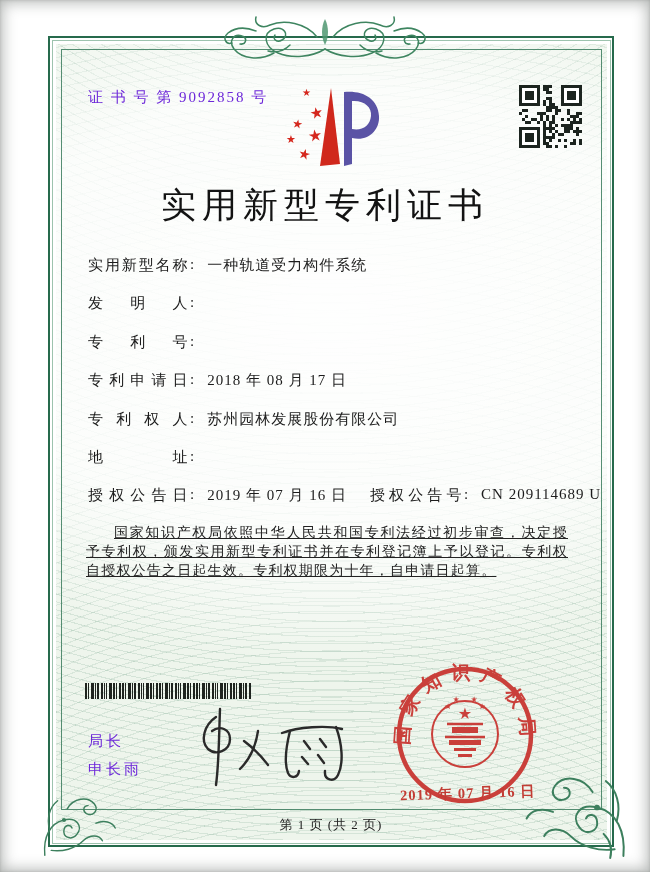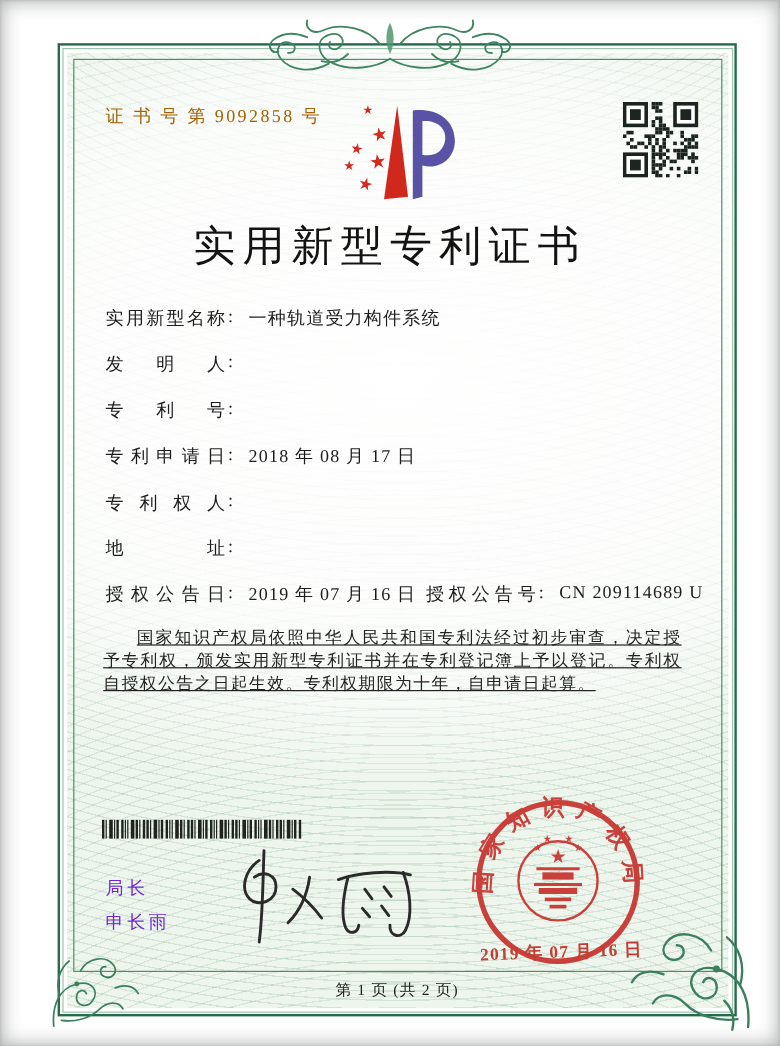--- a/index.html
+++ b/index.html
@@ -14,31 +14,31 @@
   .paper-inner{position:absolute;inset:3px;
         background-color:#eef5ec;
         background-image:
           radial-gradient(ellipse 120% 55% at 50% 34%, rgba(255,255,255,.97) 0%, rgba(255,255,255,.8) 52%, rgba(255,255,255,0) 80%),
           repeating-radial-gradient(160% 120% at 50% -60%, rgba(58,124,92,.14) 0 1px, rgba(255,255,255,0) 1px 7px),
           repeating-radial-gradient(170% 130% at 50% 175%, rgba(58,124,92,.12) 0 1px, rgba(255,255,255,0) 1px 9px);}
   .inner-line{position:absolute;left:5px;right:5px;top:5px;bottom:30px;
         border:1px solid rgba(56,122,92,.85);box-sizing:border-box;}
   
   .content{position:absolute;inset:0;z-index:4;color:#1c1c1c;}
-  .cert-no{position:absolute;left:88px;top:88px;font-size:15px;letter-spacing:2px;color:#a16207;}
+  .cert-no{position:absolute;left:88px;top:88px;font-size:15px;letter-spacing:2px;color:#6d28d9;}
   .title{position:absolute;left:0;top:182px;width:100%;text-align:center;
         font-size:35px;font-weight:400;letter-spacing:6px;color:#131313;}
   .fields{position:absolute;left:88px;top:256px;width:478px;}
   .frow{height:38.4px;display:flex;align-items:flex-start;font-size:15px;}
   .pair{display:flex;align-items:flex-start;}
   .flabel{display:inline-block;width:100px;text-align:justify;text-align-last:justify;
         text-justify:inter-character;letter-spacing:.5px;}
   .fcolon{margin-left:2px;}
   .fval{margin-left:13px;letter-spacing:1px;white-space:nowrap;}
-  .pair2{margin-left:8px;}
+  .pair2{margin-left:23px;}
   .pair2 .flabel{width:92px;}
   .body-text{position:absolute;left:86px;top:524px;width:482px;font-size:14px;
         line-height:18.9px;letter-spacing:1.2px;text-align:justify;color:#222;text-decoration:underline;}
   .body-text p{margin:0;text-indent:2em;}
   
   .barcode{position:absolute;left:85px;top:683px;z-index:4;}
   .qr{position:absolute;left:519px;top:85px;z-index:4;}
   
   .sig-labels{position:absolute;left:88px;top:727px;font-size:15px;line-height:28px;color:#6d28d9;letter-spacing:3px;}
   .sig-script{position:absolute;left:186px;top:705px;z-index:4;}
@@ -273,20 +273,21 @@
           <span class="pair">
         <span class="flabel">专利申请日</span>
             <span class="fcolon">:</span>
         <span class="fval">2018 年 08 月 17 日</span>
           </span>
         </div>
       <div class="frow">
           <span class="pair">
         <span class="flabel">专利权人</span>
             <span class="fcolon">:</span>
+        <span class="fval">苏州园林发展股份有限公司</span>
           </span>
         </div>
       <div class="frow">
           <span class="pair">
         <span class="flabel">地址</span>
             <span class="fcolon">:</span>
           </span>
         </div>
       <div class="frow">
         <span class="pair">

